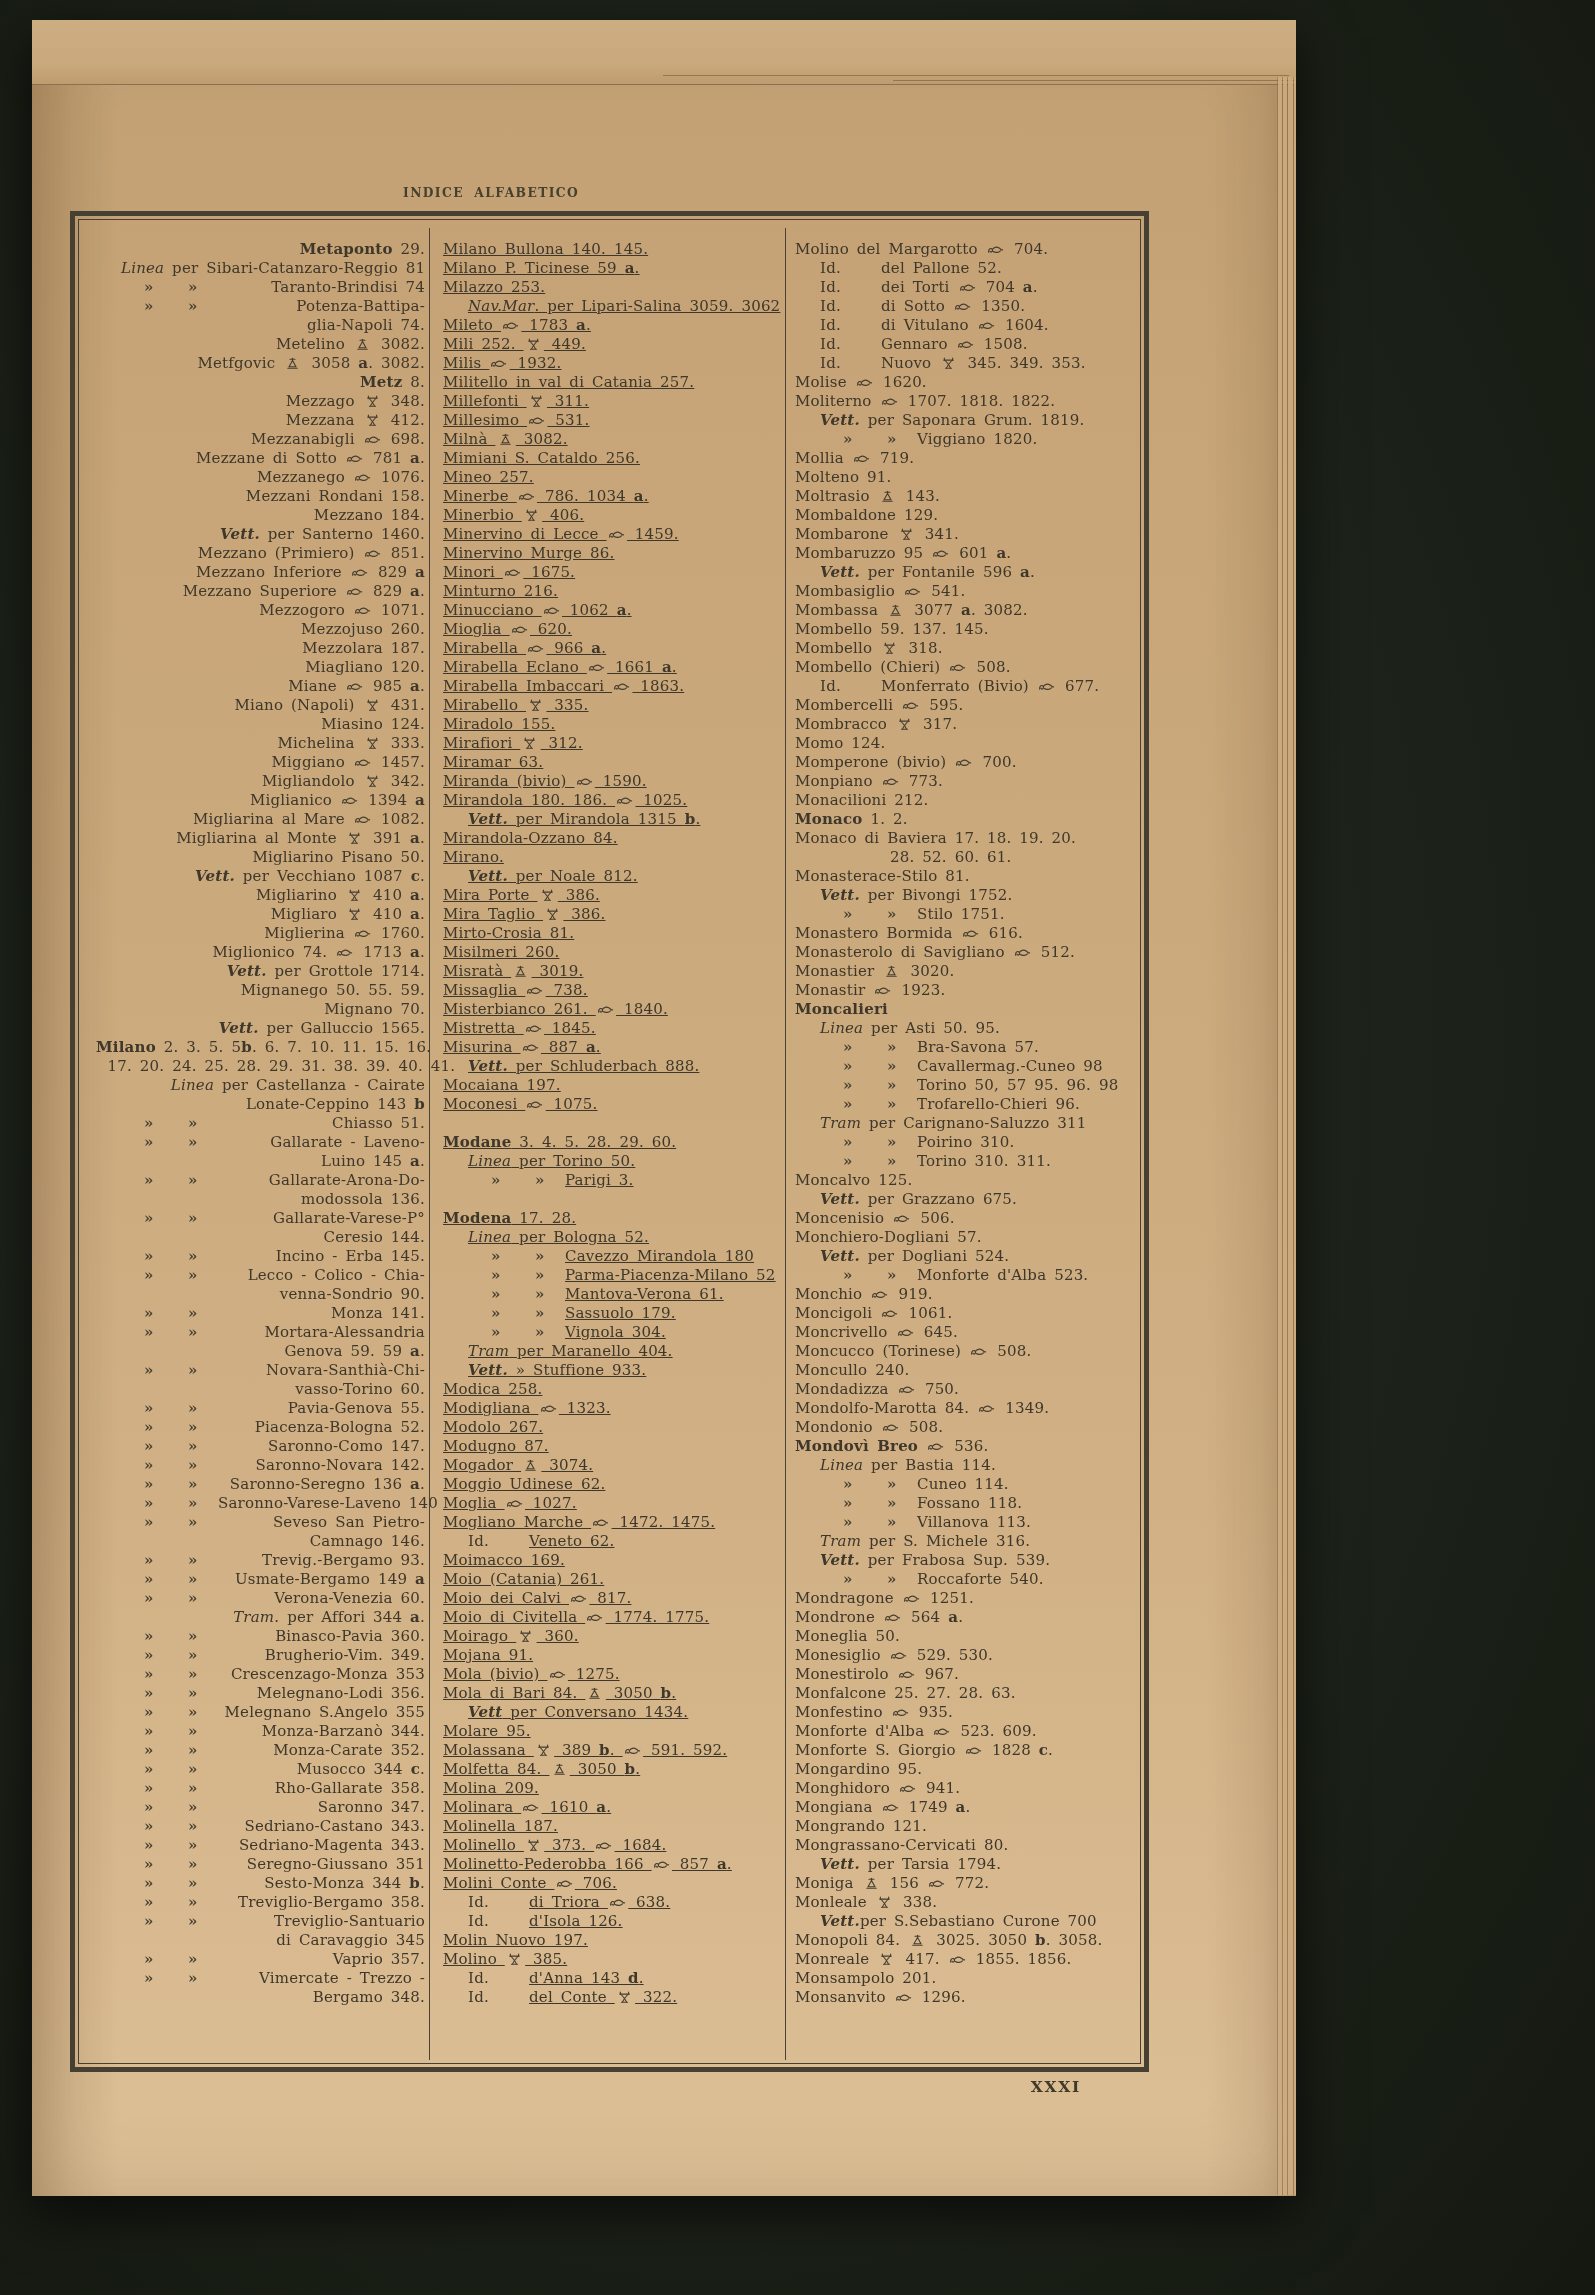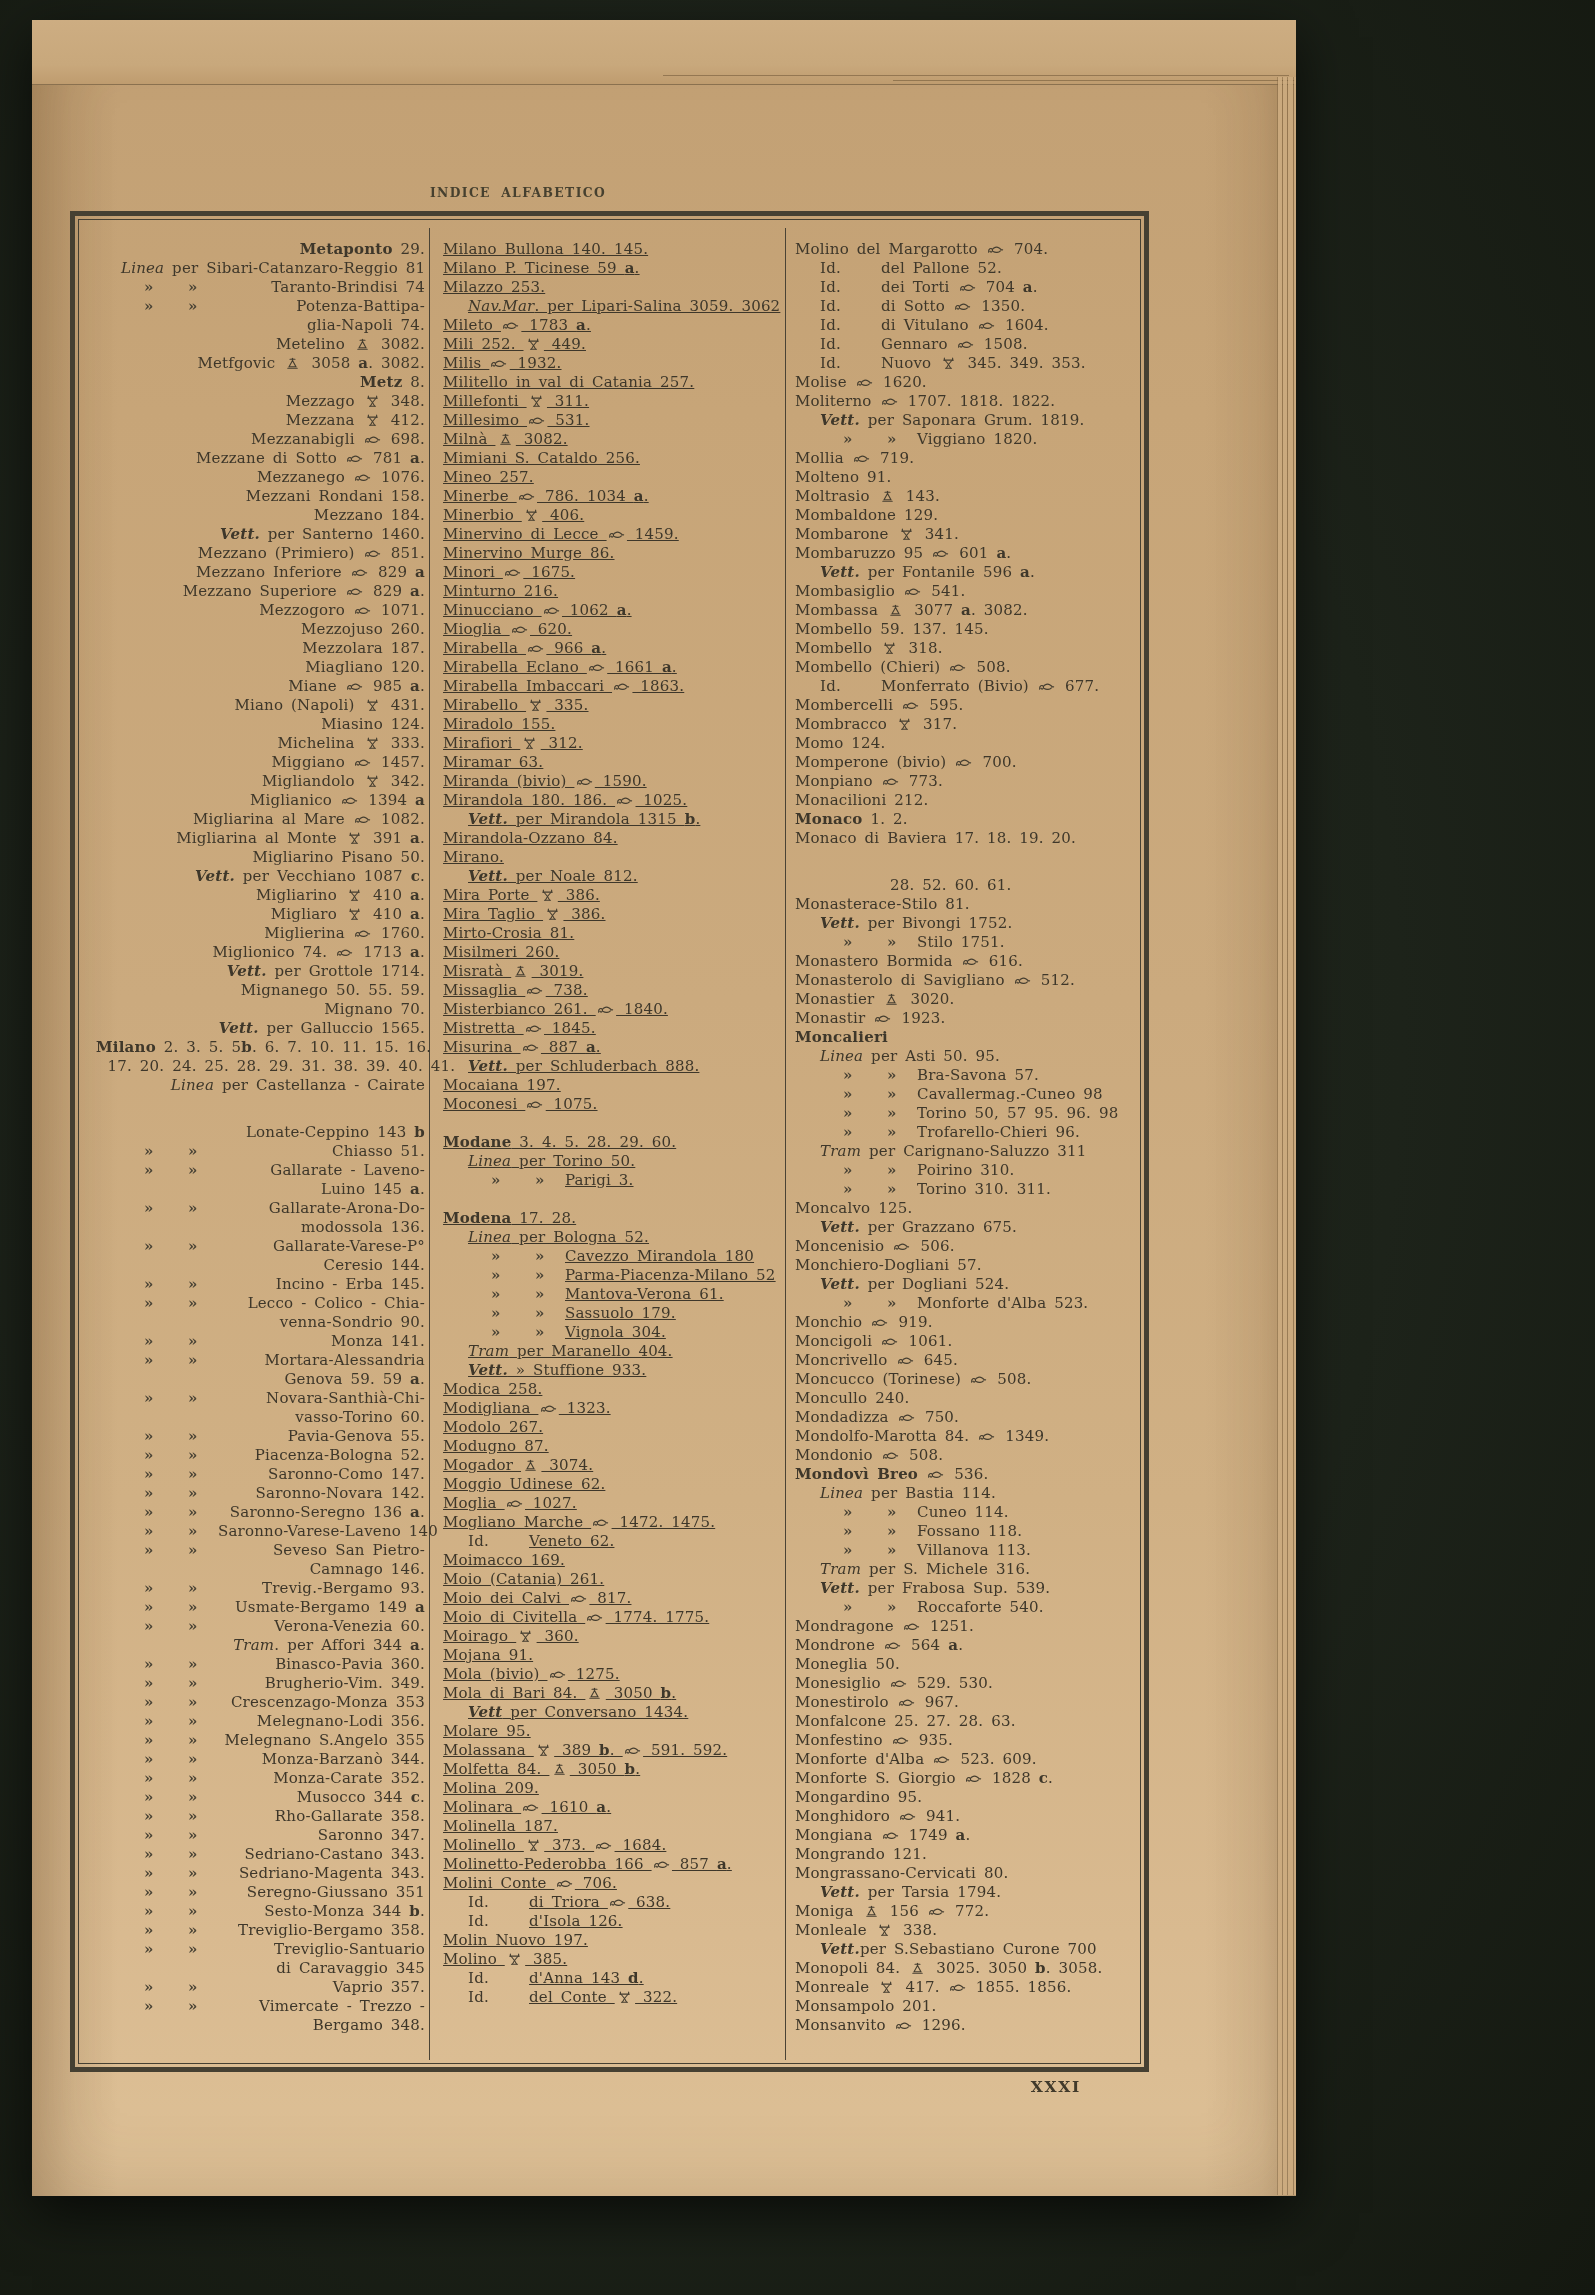--- a/index.html
+++ b/index.html
@@ -17,37 +17,37 @@
     background:linear-gradient(180deg,#cdad82 0%,#c8a87c 70%,#bf9c6f 100%);
     border-bottom:1.1px solid rgba(84,64,38,.55);}
   .stack-line{position:absolute;height:1.1px;background:rgba(90,68,40,.45);}
   #page-right-stack{position:absolute;right:0;top:57px;width:19.5px;height:2118px;
     background:repeating-linear-gradient(90deg, rgba(112,86,52,.38) 0 1.1px, rgba(205,172,128,.9) 1.1px 5.2px);}
   
   #frame{position:absolute;left:70px;top:211px;width:1079px;height:1861px;
     border:5.2px solid #454032;box-sizing:border-box;}
   #frame-inner{position:absolute;left:2.9px;top:2.9px;right:2.9px;bottom:2.9px;border:1.1px solid #454032;}
   .colrule{position:absolute;top:228px;height:1832px;width:1.1px;background:#4a4335;}
-  #header-title{position:absolute;left:403px;top:185px;width:230px;text-align:center;
+  #header-title{position:absolute;left:403px;top:185px;width:230px;
     font-size:12.3px;font-weight:bold;letter-spacing:1.4px;color:#46402f;word-spacing:4.6px;}
   #page-number{position:absolute;left:1006px;top:2077px;width:75px;text-align:right;
     font-size:15.5px;font-weight:bold;letter-spacing:1.7px;color:#413a2b;}
   
   .column{position:absolute;top:240px;font-size:15px;line-height:19px;
     letter-spacing:0.2px;word-spacing:2.9px;}
   #column-1{left:96px;width:329px;text-align:right;}
   #column-2{left:443px;width:337px;text-decoration:underline;}
   #column-3{left:795px;width:344px;}
   .line{position:relative;height:19px;white-space:nowrap;}
   .line b{font-weight:bold;}
   .line i{font-style:italic;}
   .line.e{padding-left:0;}
   .line.w{padding-left:11.5px;}
   .line.s{padding-left:25px;}
-  .line.c{padding-left:95px;margin-top:28px;}
+  .line.c{padding-left:95px;}
   .line.d{padding-left:146px;}
   .line.g{padding-left:122px;}
   .line.id{padding-left:86px;}
   .gmark{position:absolute;font-weight:bold;color:#4a4335;}
   .gmark.g1{left:48px;}
   .gmark.g2{left:92px;}
   .idword{position:absolute;left:25px;}
   .sym{display:inline-block;width:17px;height:13.8px;vertical-align:-2.3px;margin:0 2.3px 0 1.1px;color:#453e30;}
   .sym svg{width:100%;height:100%;}
 </style>

